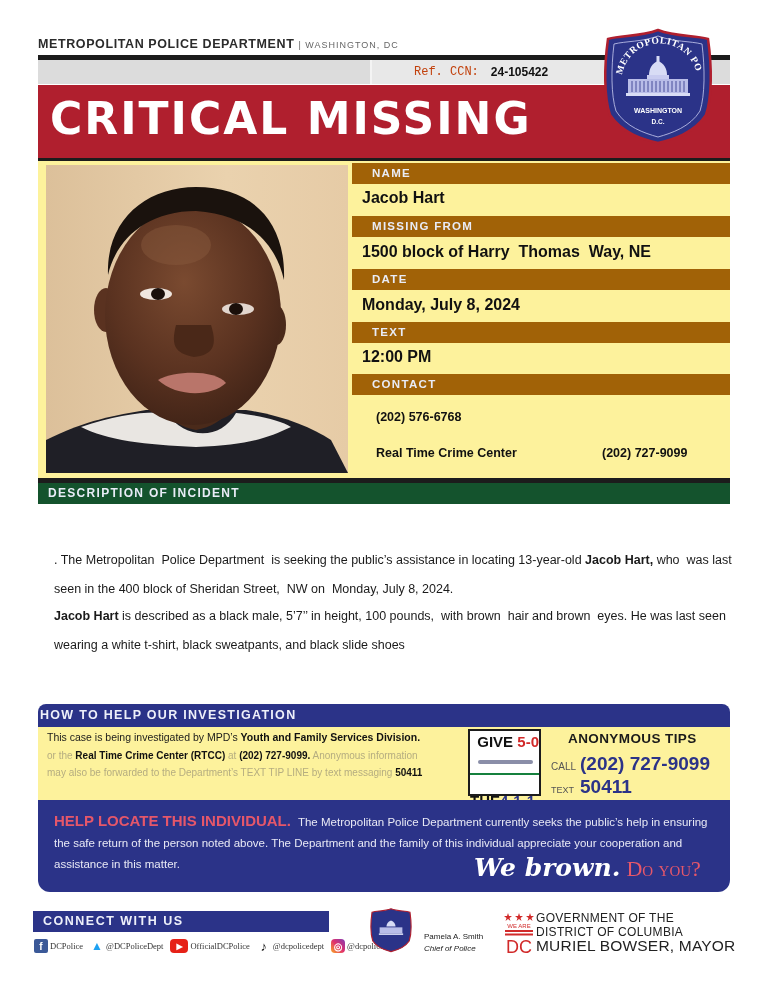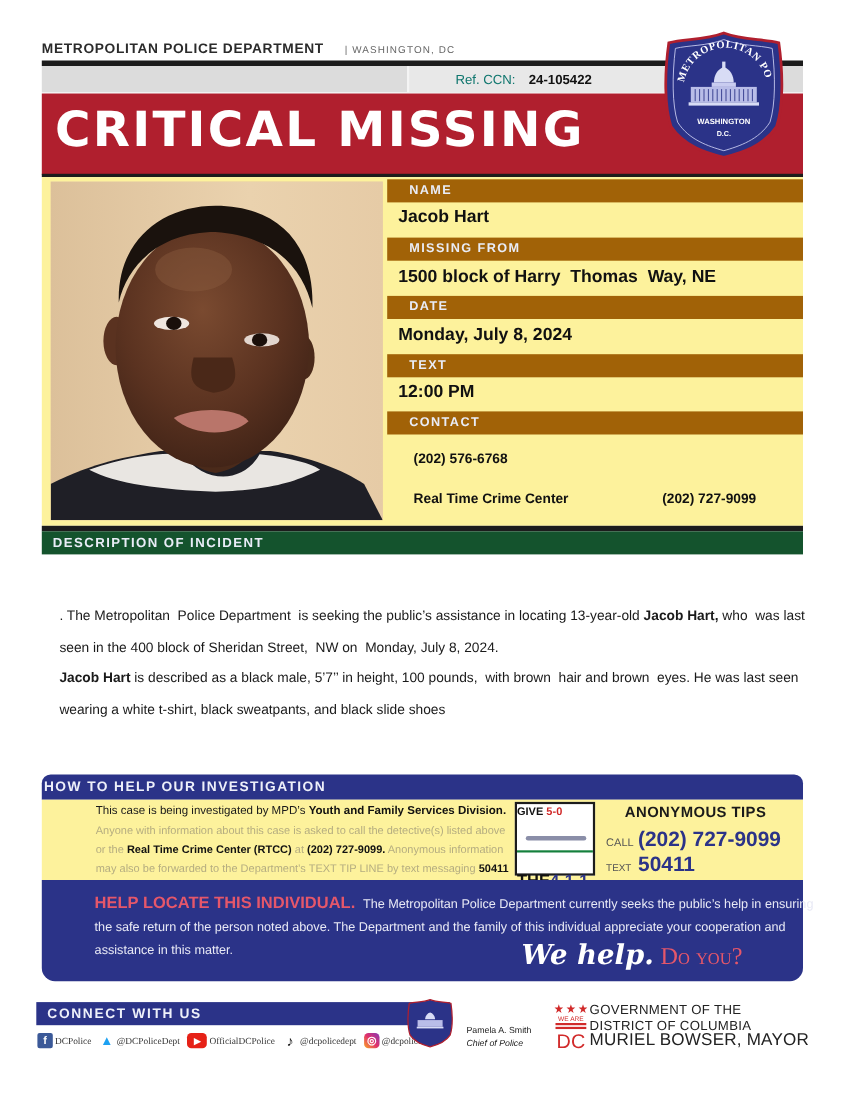--- a/index.html
+++ b/index.html
@@ -1,25 +1,25 @@
 <!DOCTYPE html>
 <html><head>
 <meta charset="utf-8">
 <style>
   * { box-sizing: border-box; margin: 0; padding: 0; }
   body { width: 768px; height: 994px; background: #ffffff; font-family: "Liberation Sans", sans-serif; position: relative; overflow: hidden; color: #111; }
   .abs { position: absolute; }
 
   
   .org-line { left: 38px; top: 37px; font-size: 12.5px; font-weight: bold; letter-spacing: 0.6px; color: #2b2b2b; white-space: nowrap; }
-  .org-line .sub { font-weight: normal; font-size: 9px; color: #666; letter-spacing: 1px; margin-left: 19px; }
+  .org-line .sub { font-weight: normal; font-size: 9px; color: #666; letter-spacing: 1px; margin-left: 4px; }
   .topbar { left: 38px; top: 55px; width: 692px; height: 5px; background: #1c1c1c; }
   .refbar { left: 38px; top: 60px; width: 692px; height: 24px; background: #dcdcdc; }
   .refbox { left: 370px; top: 60px; width: 260px; height: 24px; background: #e8e8e8; border-left: 2px solid #f4f4f4; display: flex; align-items: center; padding-left: 42px; font-size: 12px; }
-  .refbox .lbl { font-family: Liberation Sans, sans-serif; color: #0f766e; margin-right: 12px; }
+  .refbox .lbl { font-family: Liberation Mono, monospace; color: #c2410c; margin-right: 12px; }
   .refbox .val { font-weight: bold; color: #111; }
   .redband { left: 38px; top: 85px; width: 692px; height: 74px; background: #b01f2e; }
   .title { left: 50px; top: 93px; font-size: 44px; font-weight: bold; color: #ffffff; letter-spacing: 2px; font-family: "DejaVu Sans", sans-serif; }
   .redline { left: 38px; top: 158px; width: 692px; height: 3px; background: #1c1c1c; }
 
   
   .badge { left: 600px; top: 27px; width: 116px; height: 118px; }
 
   
   .yellow-bg { left: 38px; top: 161px; width: 692px; height: 317px; background: #fdf29c; }
@@ -32,51 +32,51 @@
   .contact-row { left: 376px; font-size: 12.5px; font-weight: bold; color: #111; display: flex; }
   .contact-row .nm { width: 226px; }
 
   
   .desc-hdr { left: 38px; top: 483px; width: 692px; height: 21px; background: #14532d; color: #e9ecf7; font-size: 12px; font-weight: bold; letter-spacing: 1.3px; padding-left: 10px; line-height: 21px; }
   .desc-p { left: 54px; width: 680px; font-size: 12.5px; line-height: 29px; color: #1a1a1a; }
 
   
   .help-hdr { left: 38px; top: 704px; width: 692px; height: 23px; background: #2b3388; border-radius: 8px 8px 0 0; color: #eef0fa; font-size: 12.5px; font-weight: bold; letter-spacing: 1.3px; padding-left: 2px; line-height: 23px; }
   .help-yellow { left: 38px; top: 727px; width: 692px; height: 73px; background: #fdf29c; }
-  .help-text { left: 47px; top: 729px; width: 420px; font-size: 10px; line-height: 17.5px; color: #b5ad80; margin-left: 40px; }
+  .help-text { left: 47px; top: 729px; width: 420px; font-size: 10px; line-height: 17.5px; color: #b5ad80; }
   .help-text .dark { color: #1a1a1a; }
   .help-text .big { font-size: 10.5px; }
   .help-text b { color: #111; }
 
   .give-box { left: 468px; top: 729px; width: 73px; height: 67px; border: 2px solid #1c1c1c; background: #fff; }
-  .give-top { position: absolute; left: 0; top: 2px; width: 100%; text-align: left; font-size: 10px; font-weight: bold; }
+  .give-top { position: absolute; left: 0; top: 2px; width: 100%; text-align: right; font-size: 15px; font-weight: bold; }
   .give-top .k { color: #111; font-family: "Liberation Sans Narrow", "Liberation Sans", sans-serif; }
   .give-top .r { color: #d12a2a; }
   .give-mid { position: absolute; left: 8px; top: 29px; width: 55px; height: 4px; background: #8a8ea8; border-radius: 2px; }
   .give-bot { position: absolute; left: 0; top: 42px; width: 100%; font-size: 15px; font-weight: bold; border-top: 2px solid #15803d; padding-top: 17px; }
   .give-bot .k { color: #111; }
   .give-bot .b { color: #2b3388; }
 
   .anon-title { left: 568px; top: 731px; font-size: 13.5px; font-weight: bold; letter-spacing: 0.4px; color: #1a1a1a; }
   .anon-call { left: 551px; top: 753px; color: #2b3388; white-space: nowrap; }
   .anon-call .s { font-size: 10px; color: #555; margin-right: 4px; }
   .anon-call .n { font-size: 19px; font-weight: bold; }
   .anon-text { left: 551px; top: 776px; color: #2b3388; white-space: nowrap; }
   .anon-text .s { font-size: 9px; color: #555; margin-right: 6px; }
   .anon-text .n { font-size: 19px; font-weight: bold; }
 
   .locate { left: 38px; top: 800px; width: 692px; height: 92px; background: #2b3388; border-radius: 0 0 12px 12px; }
-  .locate-text { left: 54px; top: 810px; width: 670px; font-size: 11.5px; line-height: 21px; color: #e8e9f5; margin-left: 32px; }
+  .locate-text { left: 54px; top: 810px; width: 670px; font-size: 11.5px; line-height: 21px; color: #e8e9f5; }
   .locate-text .hl { color: #e5576a; font-weight: bold; font-size: 15px; margin-right: 4px; }
   .wecare { left: 474px; top: 853px; white-space: nowrap; }
   .wecare .w { font-family: "DejaVu Serif", serif; font-style: italic; font-weight: bold; font-size: 25px; color: #ffffff; }
   .wecare .d { font-family: "Liberation Serif", serif; font-size: 22px; color: #e5576a; margin-left: 6px; font-variant: small-caps; text-align: center; }
 
   
-  .connect-hdr { left: 33px; top: 911px; width: 376px; height: 21px; background: #2b3388; color: #eef0fa; font-size: 12.5px; font-weight: bold; letter-spacing: 1.5px; padding-left: 10px; line-height: 21px; }
+  .connect-hdr { left: 33px; top: 911px; width: 296px; height: 21px; background: #2b3388; color: #eef0fa; font-size: 12.5px; font-weight: bold; letter-spacing: 1.5px; padding-left: 10px; line-height: 21px; }
   .social { left: 34px; top: 939px; display: flex; align-items: center; gap: 4px; font-family: "Liberation Serif", serif; font-size: 8.5px; color: #333; white-space: nowrap; }
   .social .ic { display: inline-flex; align-items: center; justify-content: center; width: 14px; height: 14px; border-radius: 2px; color: #fff; font-size: 10px; font-weight: bold; font-family: "Liberation Sans", sans-serif; }
   .social .item { display: flex; align-items: center; gap: 2px; margin-right: 3px; }
 
   .small-badge { left: 369px; top: 907px; width: 44px; height: 46px; }
   .chief { left: 424px; top: 931px; font-size: 8px; color: #222; line-height: 12px; }
   .chief .t { font-style: italic; }
   .dc-logo { left: 504px; top: 912px; width: 30px; height: 42px; }
   .gov-text { left: 536px; top: 911px; font-size: 12px; color: #222; line-height: 14px; letter-spacing: 0.3px; }
   .gov-text .mayor { font-size: 15.5px; letter-spacing: 0.2px; }
@@ -187,38 +187,37 @@
 <div class="abs blackline2"></div>
 
 <div class="abs desc-hdr">DESCRIPTION OF INCIDENT</div>
 <p class="abs desc-p" style="top:516px; white-space:pre-wrap;margin-top:30px;"><span>. The Metropolitan  Police Department  is seeking the public’s assistance in locating 13-year-old </span><b>Jacob Hart,</b><span> who  was last seen in the 400 block of Sheridan Street,  NW on  Monday, July 8, 2024.</span></p>
 <p class="abs desc-p" style="top:602px; white-space:pre-wrap;"><b>Jacob Hart</b><span> is described as a black male, 5’7’’ in height, 100 pounds,  with brown  hair and brown  eyes. He was last seen wearing a white t-shirt, black sweatpants, and black slide shoes</span></p>
 
 <div class="abs help-hdr">HOW TO HELP OUR INVESTIGATION</div>
 <div class="abs help-yellow"></div>
 <div class="abs help-text">
   <div class="dark big"><span>This case is being investigated by MPD’s </span><b>Youth and Family Services Division.</b></div>
-  <div>Anyone with information about this case is asked to call the detective(s) listed above</div>
   <div><span>or the </span><b>Real Time Crime Center (RTCC)</b><span> at </span><b>(202) 727-9099.</b><span> Anonymous information</span></div>
   <div><span>may also be forwarded to the Department’s TEXT TIP LINE by text messaging </span><b>50411</b></div>
 </div>
 
 <div class="abs give-box">
   <div class="give-top"><span class="k">GIVE</span> <span class="r">5-0</span></div>
   <div class="give-mid"></div>
   <div class="give-bot"><span class="k">THE</span><span class="b">4-1-1</span></div>
 </div>
 
 <div class="abs anon-title">ANONYMOUS TIPS</div>
 <div class="abs anon-call"><span class="s">CALL</span><span class="n">(202) 727-9099</span></div>
 <div class="abs anon-text"><span class="s">TEXT</span><span class="n">50411</span></div>
 
 <div class="abs locate"></div>
 <div class="abs locate-text"><span class="hl">HELP LOCATE THIS INDIVIDUAL.</span> <span>The Metropolitan Police Department currently seeks the public’s help in ensuring the safe return of the person noted above. The Department and the family of this individual appreciate your cooperation and assistance in this matter.</span></div>
-<div class="abs wecare"><span class="w">We help.</span><span class="d">Do you?</span></div>
+<div class="abs wecare"><span class="w">We brown.</span><span class="d">Do you?</span></div>
 
 <div class="abs connect-hdr">CONNECT WITH US</div>
 <div class="abs social">
   <span class="item">
       <span class="ic" style="background:#3b5998;">f</span>
       <span>DCPolice</span>
     </span>
   <span class="item">
       <span class="ic" style="background:transparent;color:#1da1f2;font-size:12px;">▲</span>
       <span>@DCPoliceDept</span>

